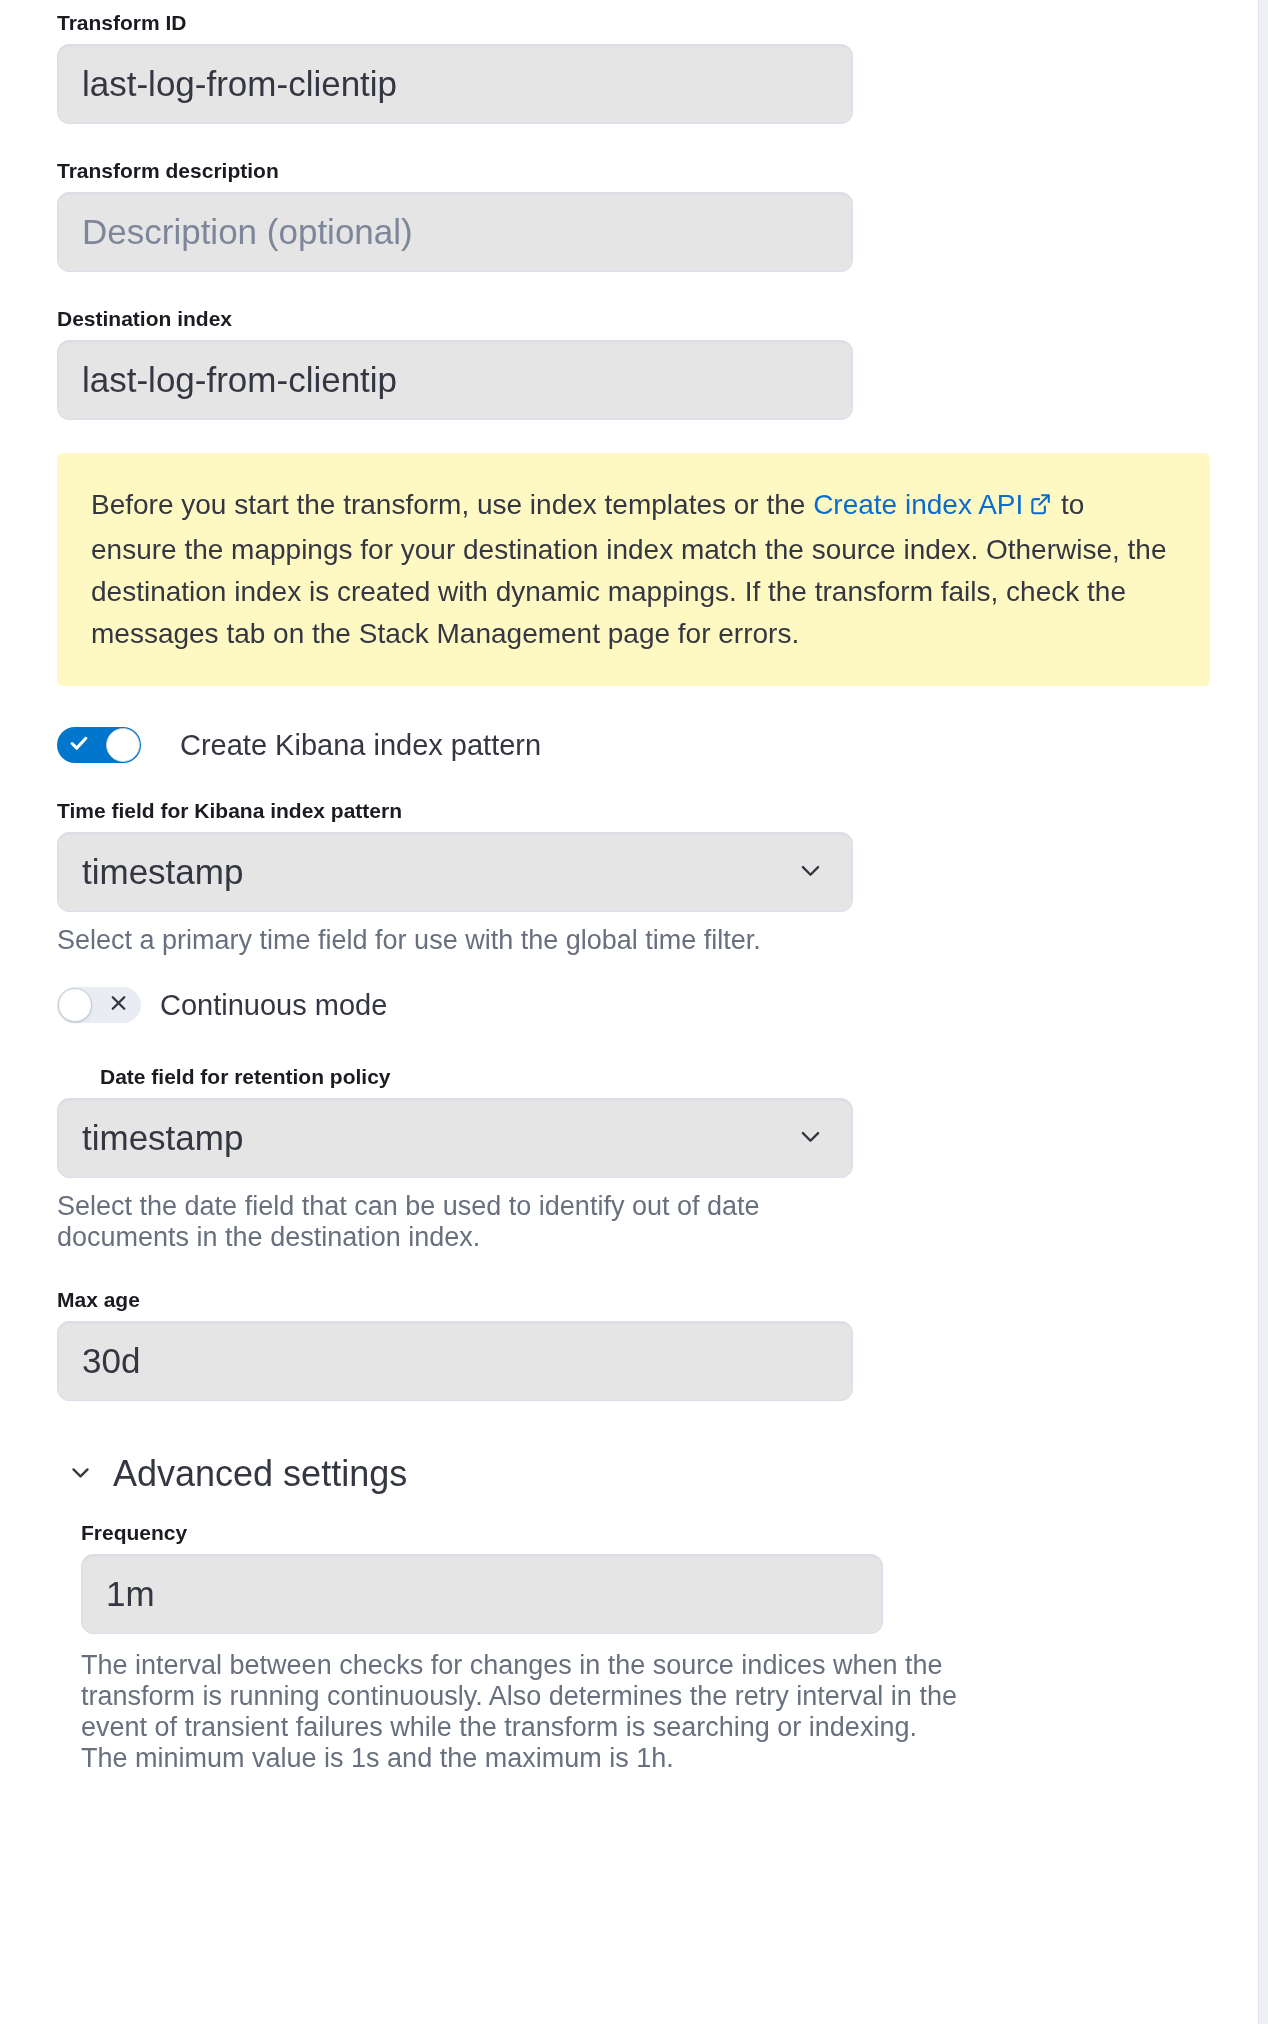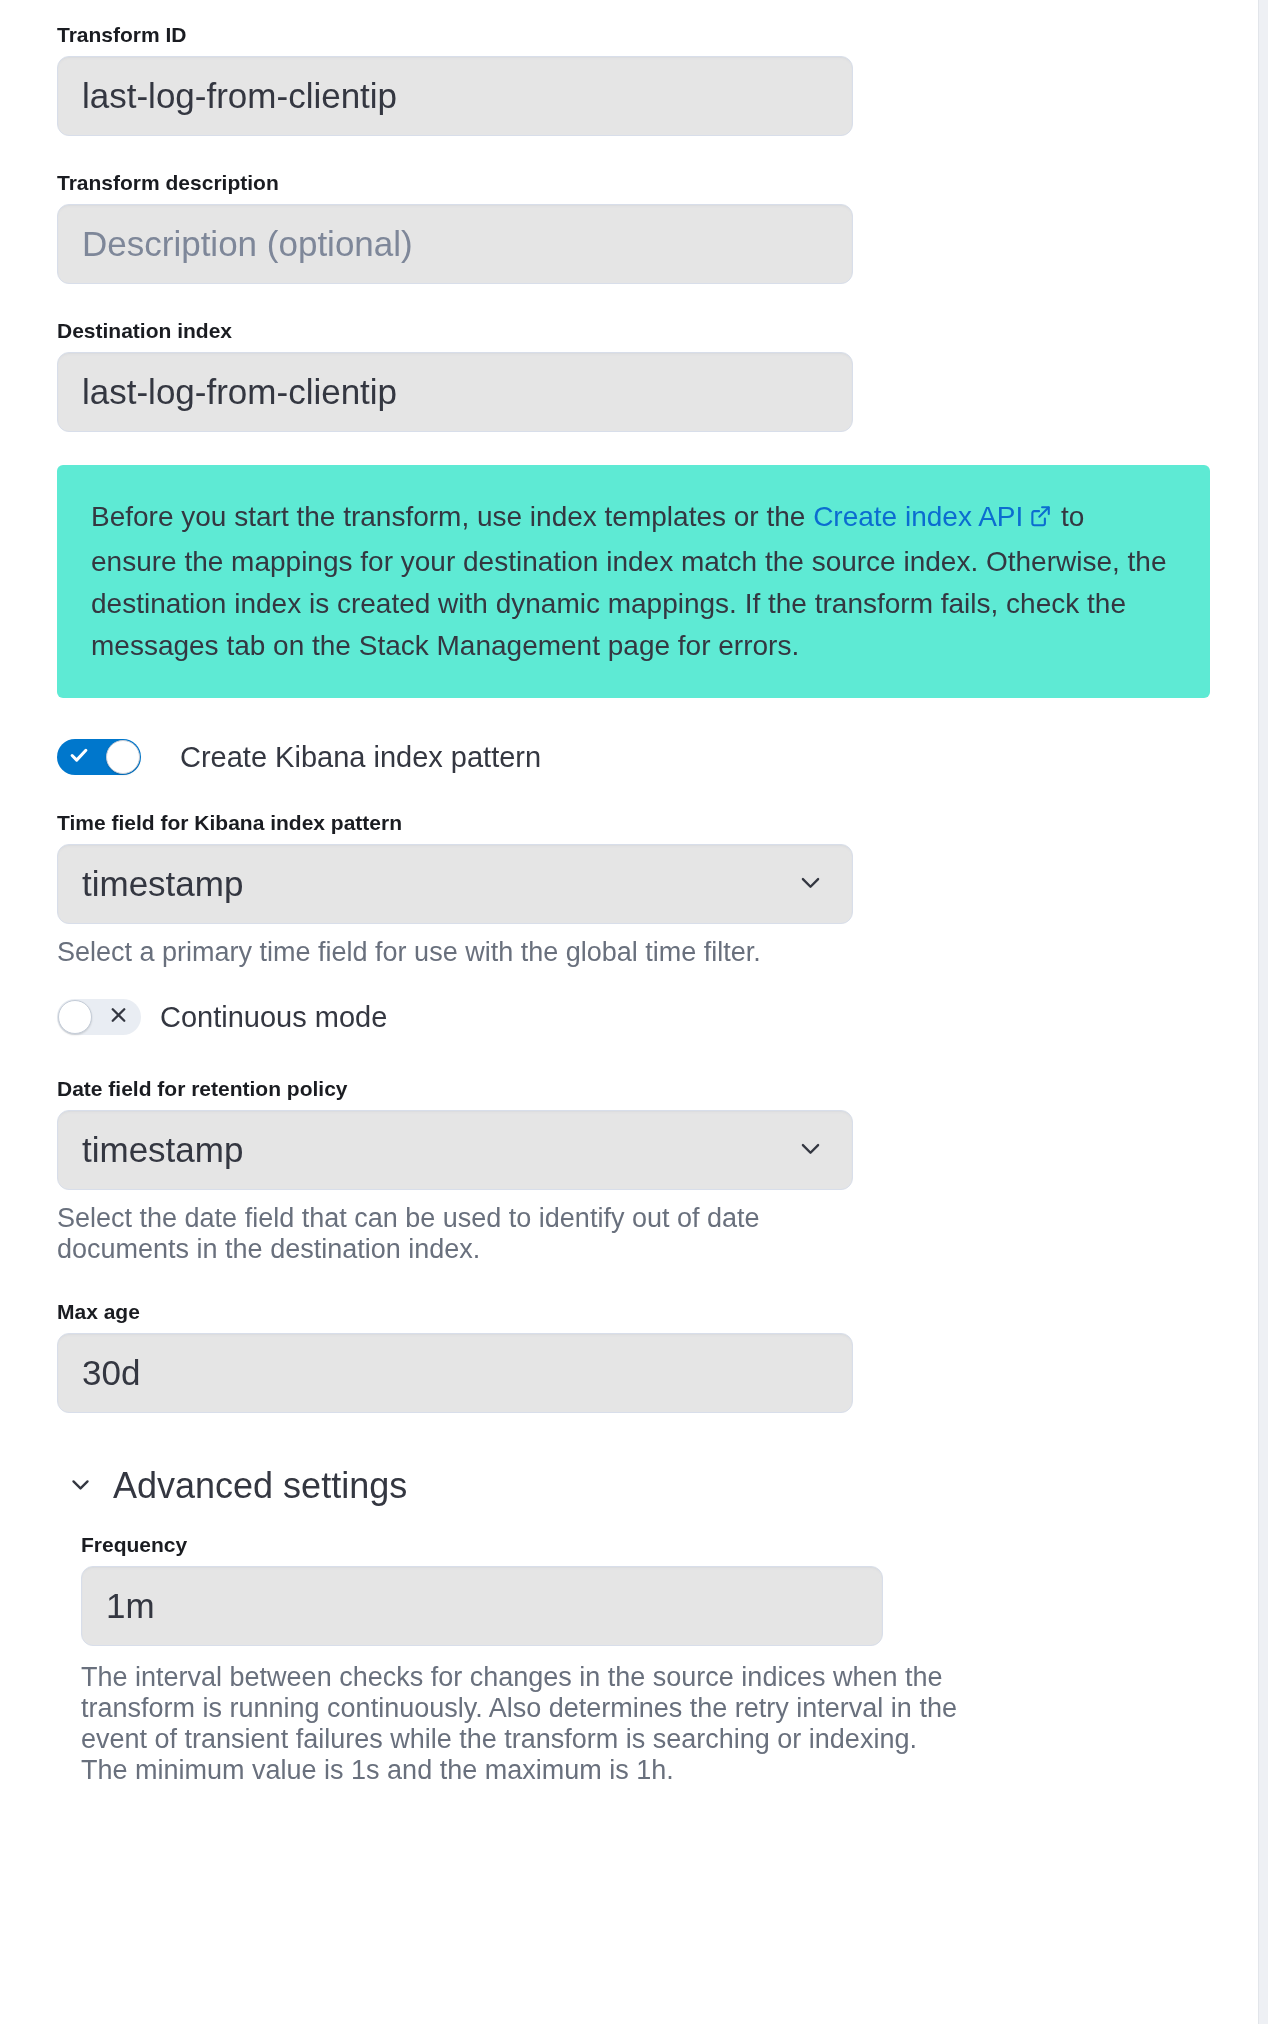--- a/index.html
+++ b/index.html
@@ -7,21 +7,21 @@
     font-family: "Liberation Sans", "DejaVu Sans", sans-serif;
     background:#ffffff;
   }
   #screen {
     position:relative;
     width:1268px; height:2024px;
     background:#ffffff;
     overflow:hidden;
   }
   .form {
-    padding:20px 0 0 57px;
+    padding:8px 0 0 57px;
   }
   .field-label {
     font-size:21px; line-height:30px; font-weight:700;
     color:#1a1c21;
   }
   .text-input, .select-box {
     box-sizing:border-box;
     width:796px; height:80px;
     margin-top:6px;
     background:#e5e5e5;
@@ -36,21 +36,21 @@
   .text-input::placeholder { color:#7e8799; opacity:1; }
   .select-box {
     display:flex; align-items:center; justify-content:space-between;
     cursor:pointer;
   }
   .mt-section { margin-top:32px; }
   .callout {
     box-sizing:border-box;
     width:1153px;
     margin-top:33px;
-    background:#5eead4;
+    background:#fef9c3;
     border-radius:6px;
     padding:31px 34px;
   }
   .callout p {
     margin:0; max-width:1085px;
     font-size:28px; line-height:42px; color:#343741;
   }
   .callout a {
     color:#0b6cd0; text-decoration:none; cursor:pointer;
   }
@@ -166,21 +166,21 @@
         <span class="state-icon">
           <svg width="23" height="23" viewBox="0 0 16 16">
               <path d="M4 4 12 12 M12 4 4 12" fill="none" stroke="#343741" stroke-width="1.6" stroke-linecap="round"></path>
             </svg>
         </span>
       </div>
       <span class="switch-label">Continuous mode</span>
     </div>
 
 
-    <div class="field-label" style="margin-top:38px;">Date field for retention policy</div>
+    <div class="field-label" style="margin-top:38px;margin-left:43px;">Date field for retention policy</div>
     <div class="select-box">
       <span>timestamp</span>
       <span>
         <svg width="27" height="27" viewBox="0 0 16 16">
             <path d="M3.5 6 8 10.5 12.5 6" fill="none" stroke="#343741" stroke-width="1.4" stroke-linecap="round" stroke-linejoin="round"></path>
           </svg>
       </span>
     </div>
     <div class="help-text w-745">Select the date field that can be used to identify out of date documents in the destination index.</div>
 

